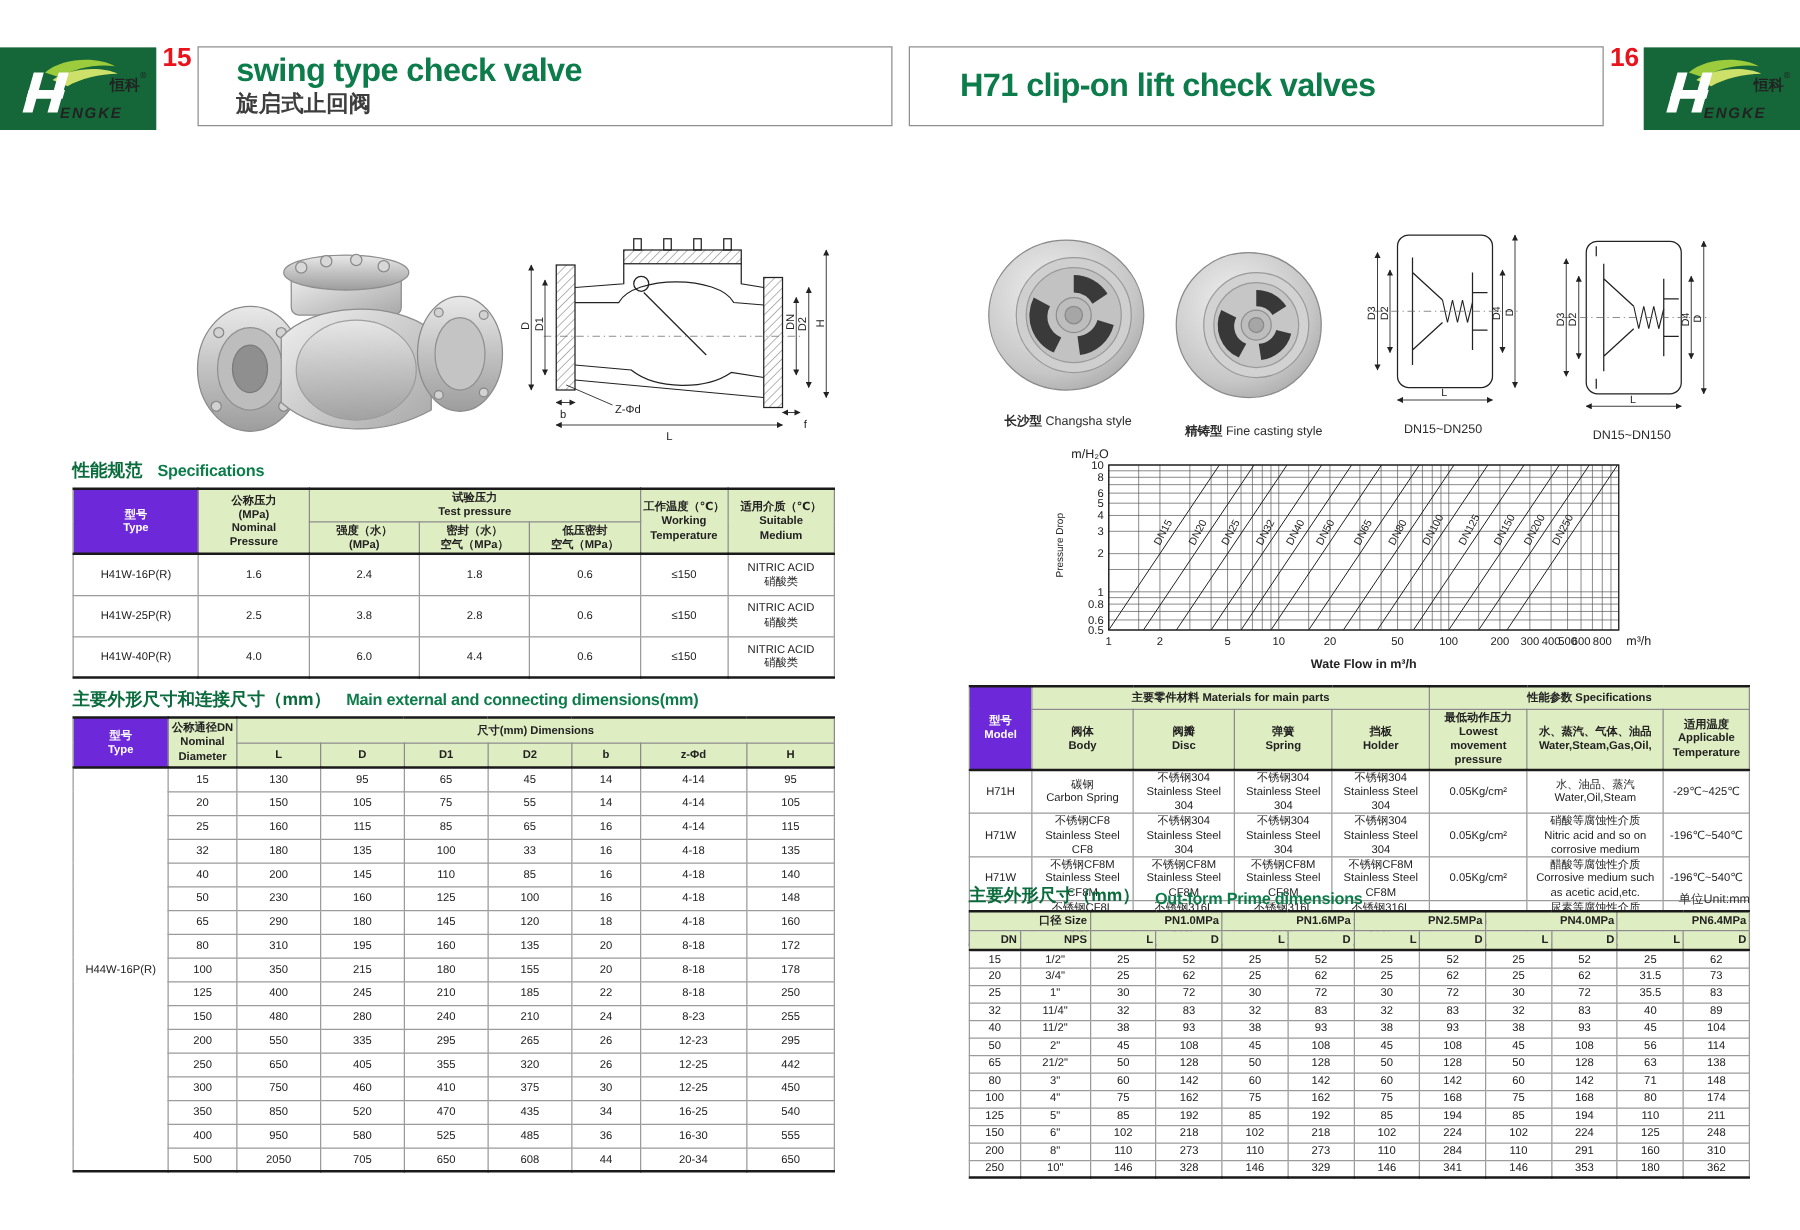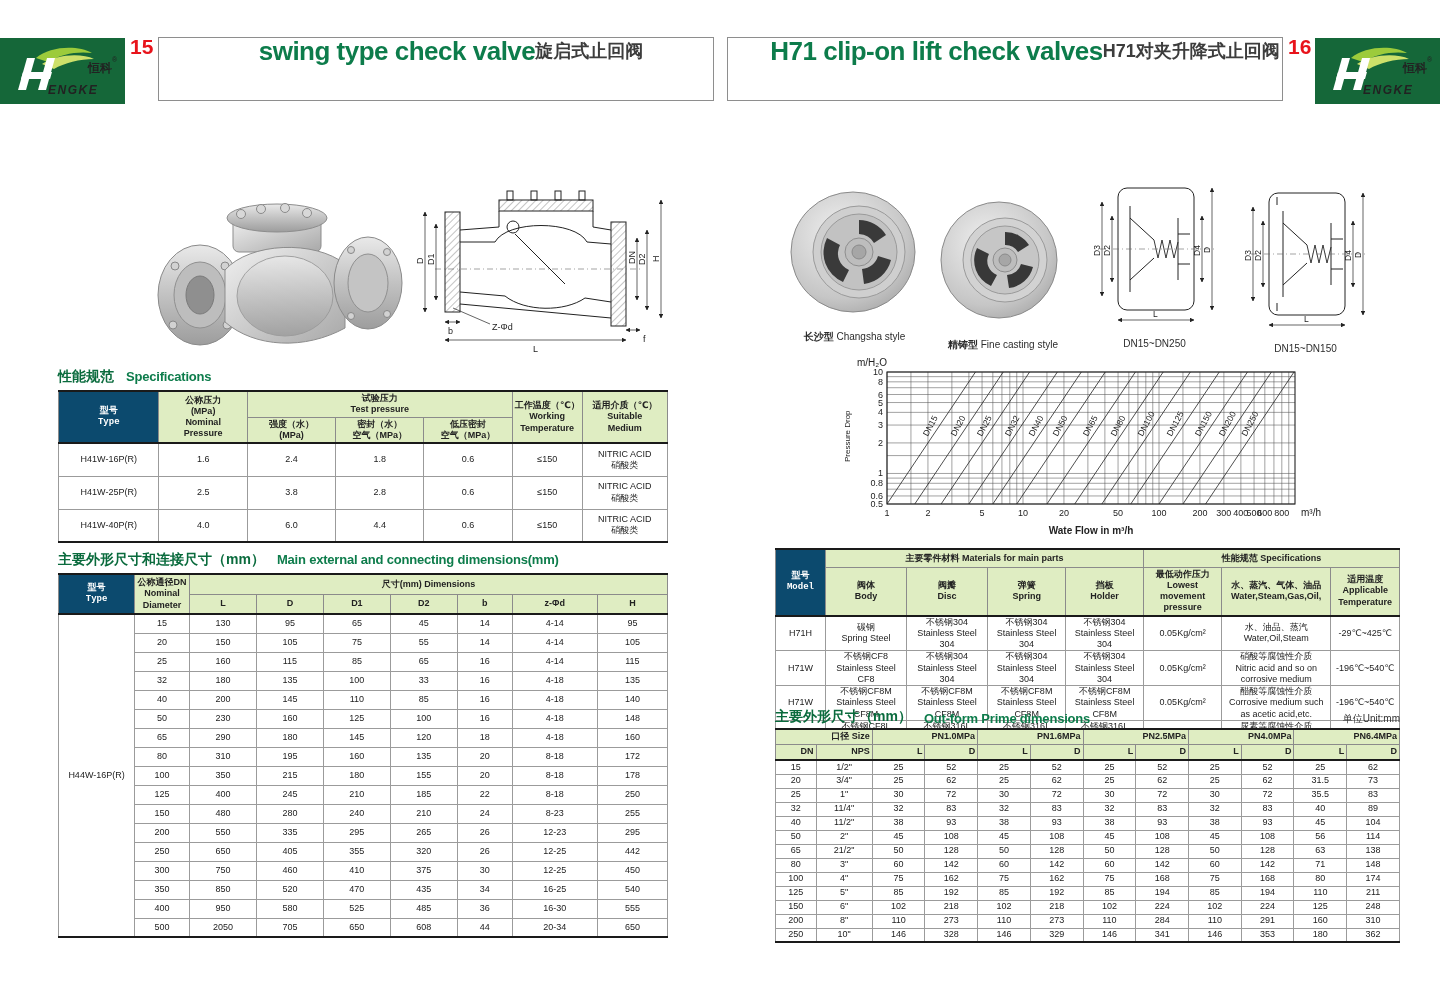--- a/index.html
+++ b/index.html
@@ -3,35 +3,35 @@
 <meta charset="utf-8">
 <style>
   html,body{margin:0;padding:0;background:#fff;}
   body{width:1440px;height:984px;position:relative;overflow:hidden;
        font-family:"Liberation Sans","DejaVu Sans",sans-serif;color:#222;}
   .abs{position:absolute;}
   
   .logo-box{width:125px;height:66px;background:#156739;}
   .page-no{font-size:21px;font-weight:bold;color:#e8131b;line-height:1;}
   .title-box{width:556px;height:64px;border:1px solid #8e8e8e;background:#fff;
-             display:flex;flex-direction:row;justify-content:center;padding-left:30px;box-sizing:border-box;}
+             display:flex;flex-direction:column;justify-content:center;padding-left:30px;box-sizing:border-box;}
   .title-en{font-size:26px;font-weight:bold;color:#0d7c4b;letter-spacing:-0.5px;line-height:1.05;}
   .title-zh{font-size:18px;font-weight:600;color:#3d3d3d;margin-top:1px;}
   
   .sec-head{display:flex;align-items:baseline;gap:12px;}
   .sec-head .zh{font-size:14px;font-weight:bold;color:#0a6b3d;}
   .sec-head .en{font-size:13px;font-weight:bold;color:#0d7c4b;letter-spacing:-0.2px;}
   .unit-note{font-size:10px;color:#333;}
   
   table{border-collapse:collapse;table-layout:fixed;width:100%;
         border-top:2px solid #1a1a1a;border-bottom:2px solid #1a1a1a;}
   thead{border-bottom:2px solid #1a1a1a;}
   th{border:1px solid #8b8b8b;background:#dfedc2;font-size:9px;font-weight:bold;color:#222;
      white-space:pre-line;line-height:1.25;padding:1px 2px;text-align:center;}
-  th.dark{background:#0c4a6e;color:#fff;font-family:Liberation Mono, monospace;}
+  th.dark{background:#6d28d9;color:#fff;}
   td{border:1px solid #9b9b9b;text-align:center;font-size:9px;color:#222;
      padding:0 2px;white-space:pre-line;line-height:1.25;}
   #spec-table tbody tr{height:33px;}
   #dim-table tbody tr{height:19px;}
   #materials-table tbody tr{height:27px;}
   #outform-table tbody tr{height:14px;}
   #outform-table th{height:14px;padding:0 2px;text-align:right;}
   
   .fig{display:flex;flex-direction:column;align-items:center;}
   .fig-cap{margin-top:10px;font-size:10px;color:#2c2c2c;white-space:nowrap;}
@@ -56,21 +56,20 @@
   </svg>
 </div>
 <div class="abs page-no" style="left:130px;top:36px;">15</div>
 <div class="abs title-box" style="left:158px;top:37px;">
   <div class="title-en">swing type check valve</div>
   <div class="title-zh">旋启式止回阀</div>
 </div>
 
 <div class="abs title-box" style="left:727px;top:37px;padding-left:40px;">
   <div class="title-en">H71 clip-on lift check valves</div>
-  <div class="title-zh">H71对夹升降式止回阀</div>
 </div>
 <div class="abs page-no" style="left:1288px;top:36px;">16</div>
 <div class="abs logo-box" style="left:1315px;top:38px;">
   <svg width="125" height="66" viewBox="0 0 125 66">
     <rect x="0" y="0" width="125" height="66" fill="#156739"></rect>
     <path d="M36,20 C50,8 78,7 92,15 C78,13 60,16 48,24 Z" fill="#9ccb3b"></path>
     <path d="M42,26 C56,16 82,15 94,21 C80,21 64,25 54,31 Z" fill="#cde06a"></path>
     <polygon points="18,52 27,20 35,20 26,52" fill="#fff"></polygon>
     <polygon points="38,52 47,20 55,20 46,52" fill="#fff"></polygon>
     <polygon points="23,34 52,34 50,41 21,41" fill="#fff"></polygon>
@@ -687,21 +686,21 @@
         <col style="width:12.5%">
         <col style="width:12.5%">
         <col style="width:17.5%">
         <col style="width:11%">
       </colgroup>
     <thead>
       <tr style="height:18px;">
         <th class="dark" rowspan="2">型号
 Model</th>
         <th colspan="4">主要零件材料 Materials for main parts</th>
-        <th colspan="3">性能规范 Specifications</th>
+        <th colspan="3">性能参数 Specifications</th>
       </tr>
       <tr style="height:34px;">
         <th>阀体
 Body</th>
         <th>阀瓣
 Disc</th>
         <th>弹簧
 Spring</th>
         <th>挡板
 Holder</th>
@@ -712,21 +711,21 @@
 Water,Steam,Gas,Oil,</th>
         <th>适用温度
 Applicable
 Temperature</th>
       </tr>
     </thead>
     <tbody>
         <tr>
           <td>H71H</td>
           <td>碳钢
-Spring Steel</td>
+Carbon Spring</td>
           <td>不锈钢304
 Stainless Steel 304</td>
           <td>不锈钢304
 Stainless Steel 304</td>
           <td>不锈钢304
 Stainless Steel 304</td>
           <td>0.05Kg/cm²</td>
           <td>水、油品、蒸汽
 Water,Oil,Steam</td>
           <td>-29℃~425℃</td>

